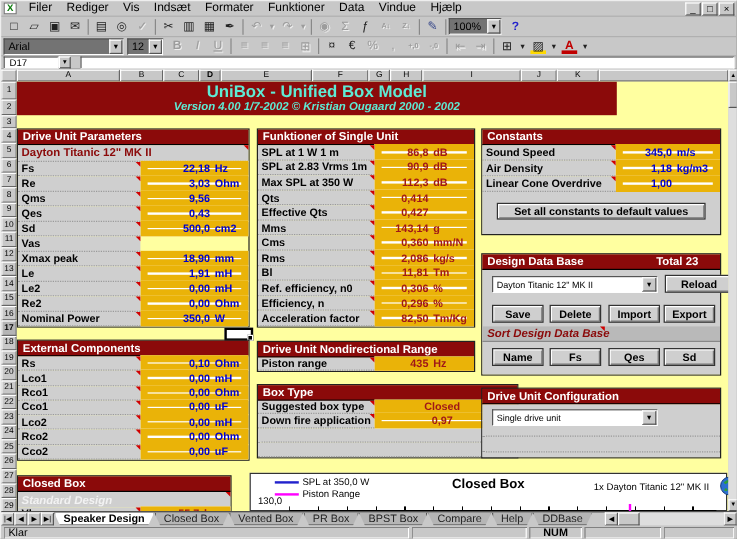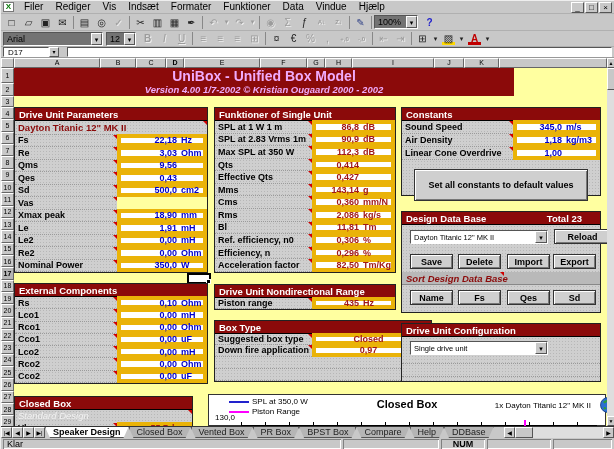--- a/index.html
+++ b/index.html
@@ -93,36 +93,36 @@
   .phead { height:13px; flex:none; background:#8b0a0a; color:#fff; font-weight:bold;
     font-size:9.5px; display:flex; align-items:center; padding:0 4px;
     border-bottom:1px solid #000; }
   .phead .right { margin-left:auto; padding-right:14px; }
   .trow { flex:1; display:flex; position:relative; min-height:0; }
   .tlabel { position:relative; display:flex; align-items:center; padding-left:3px;
     font-size:9px; font-weight:bold; color:#000; border-bottom:1px dotted #9a9a9a; }
   .tri { position:absolute; right:0; top:0; width:0; height:0;
     border-top:4px solid #d00000; border-left:4px solid transparent; }
   .tval { flex:1; display:flex; align-items:center; background:#fff;
-    border:4px solid #eab308; margin-top:-1px; font-size:9px; font-weight:bold; }
+    border:6px solid #eab308; margin-top:-1px; font-size:9px; font-weight:bold; }
   .tval .v { flex:1; text-align:right; }
   .tval .u { text-align:left; padding-left:4px; }
   .blue .tval { color:#0000cc; } .red .tval { color:#a01818; }
   .w-l .tlabel { width:102px; flex:none; } .w-l .u { width:26px; }
   .w-m .tlabel { width:97px; flex:none; } .w-m .u { width:32px; }
   .w-c .tlabel { width:111px; flex:none; } .w-c .u { width:34px; }
   .cvals .tval .v { text-align:center; } .cvals .tval .u { width:6px; padding:0; }
   .namerow { flex:1; display:flex; align-items:center; padding-left:3px; position:relative;
     font-size:9.5px; font-weight:bold; color:#8b0a0a; border-bottom:1px dotted #9a9a9a; }
   .emptyrow { flex:1; border-bottom:1px dotted #9a9a9a; }
-  .subrow { flex:1; display:flex; align-items:flex-start; padding-left:3px; position:relative;
-    font-size:9.5px; font-weight:normal; font-style:italic; color:#f2f2f2; }
+  .subrow { flex:1; display:flex; align-items:flex-end; padding-left:3px; position:relative;
+    font-size:9.5px; font-weight:bold; font-style:italic; color:#f2f2f2; }
   
   .banner { position:absolute; left:0; top:0; width:500px; height:28px; background:#8b0a0a;
-    color:#f0abfc; text-align:center; }
+    color:#5eead4; text-align:center; }
   .banner .t1 { font-size:14px; font-weight:bold; line-height:16px; }
   .banner .t2 { font-size:9.5px; font-weight:bold; font-style:italic; line-height:11px; }
   
   .selcell { position:absolute; left:173px; top:205px; width:24px; height:11px;
     background:#fff; border:2px solid #000; }
   .selcell::after { content:""; position:absolute; right:-2px; bottom:-2px;
     width:3px; height:3px; background:#000; border:1px solid #fff; }
   
   .btn { background:#cfcfcf; border:1px solid #333;
     box-shadow:inset 1px 1px 0 #fff, inset -1px -1px 0 #777;
@@ -799,21 +799,21 @@
                 <span>Linear Cone Overdrive</span>
                 <i class="tri"></i>
               </span>
               <span class="tval">
                 <b class="v">1,00</b>
                 <b class="u"></b>
               </span>
             </div>
           </span>
         <div class="gy" style="flex:1;position:relative">
-          <span class="btn" style="left:12px;top:9px;width:174px;height:32px">Set all constants to default values</span>
+          <span class="btn" style="left:12px;top:9px;width:174px;height:14px">Set all constants to default values</span>
         </div>
       </div>
 
       <div class="panel" style="left:387px;top:143px;width:200px;height:102px">
         <div class="phead">
           <span>Design Data Base</span>
           <span class="right">Total  23</span>
         </div>
         <div class="gy" style="flex:1;position:relative">
           <span class="dd" style="left:8px;top:5px;width:138px">

